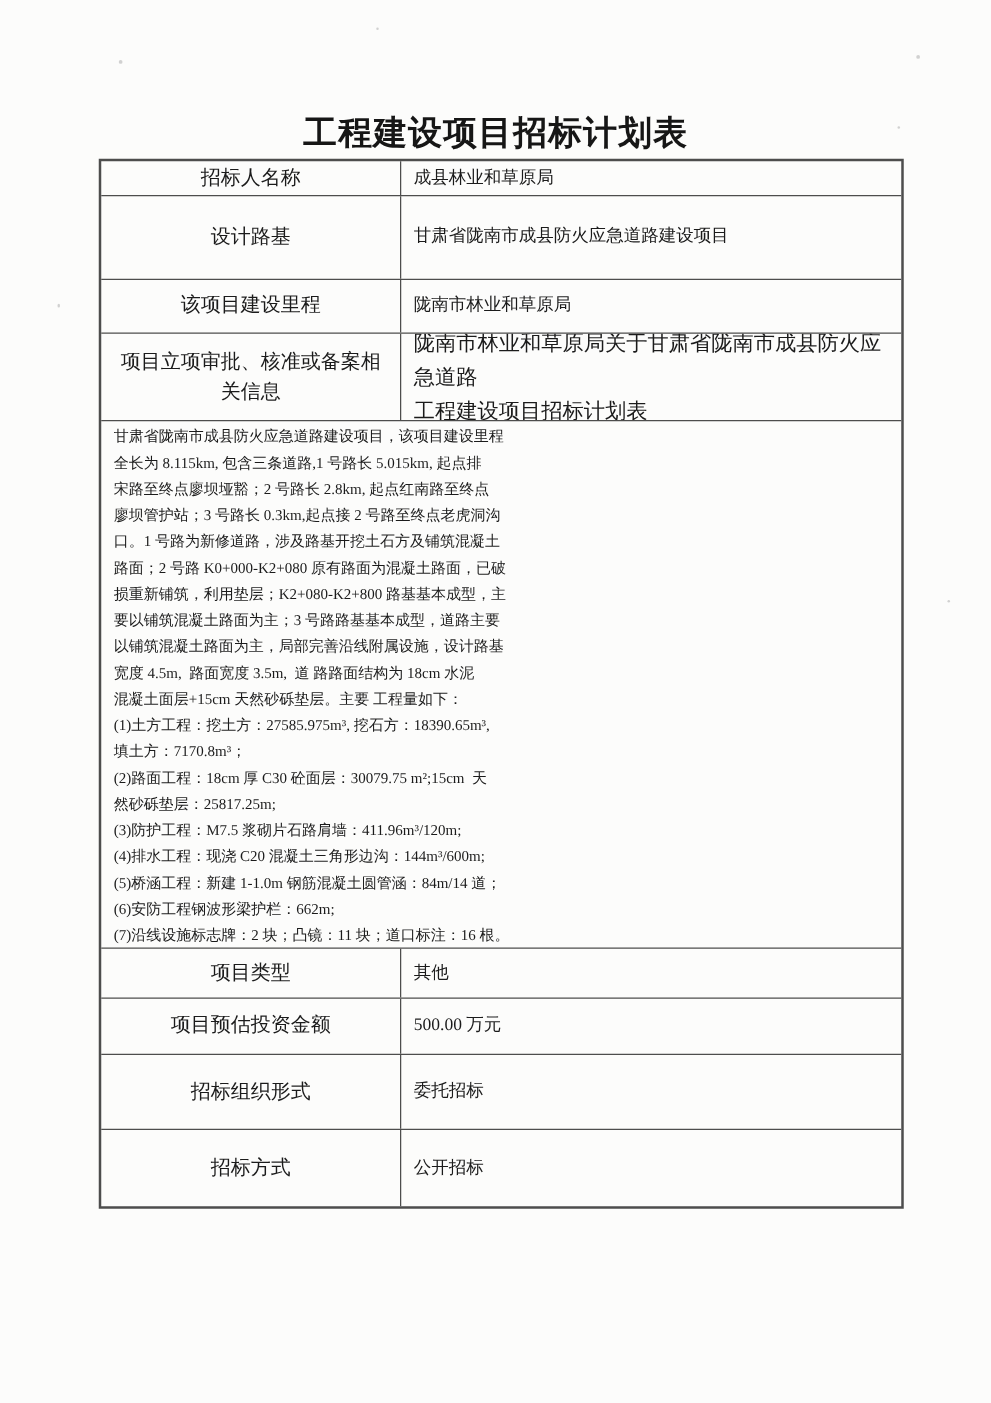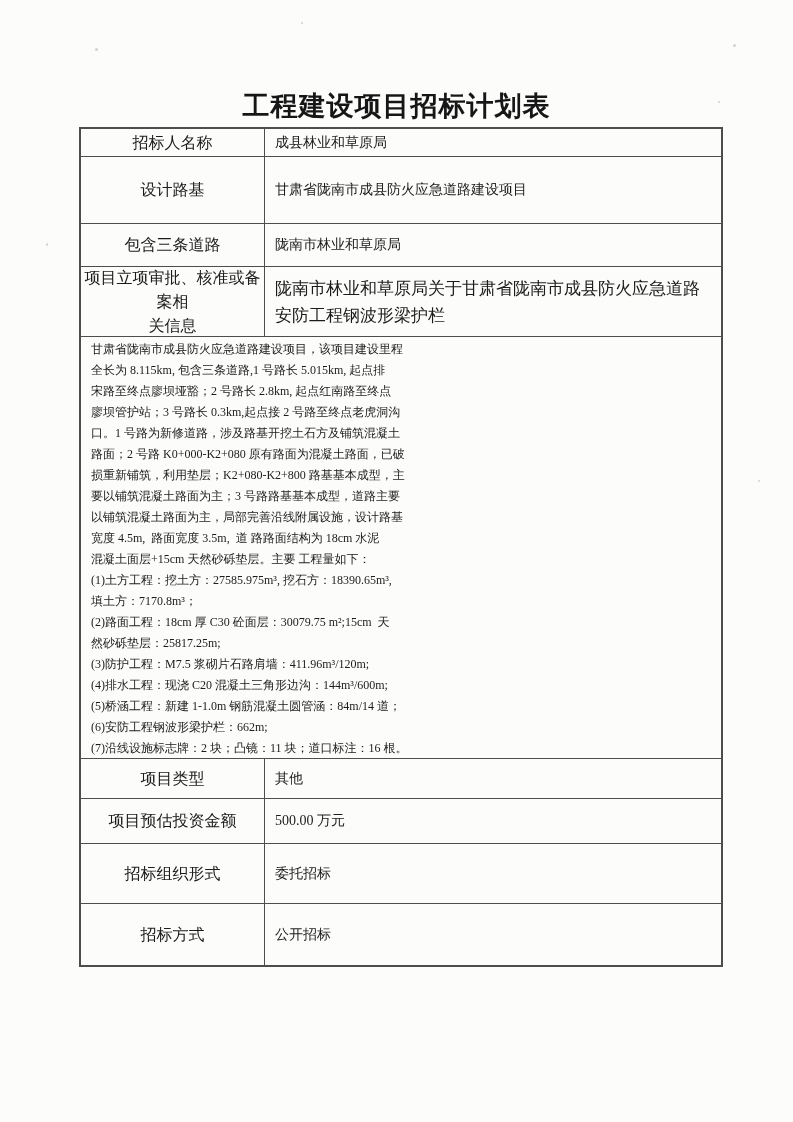--- a/index.html
+++ b/index.html
@@ -27,21 +27,21 @@
     left:79px;top:127px;
     width:640px;
     border:2px solid #4d4d4d;
     box-sizing:content-box;
     background:#fcfcfb;
   }
   .trow{display:flex;}
   .trow + .trow{border-top:1px solid #4d4d4d;}
   .cell{box-sizing:border-box;}
   .lbl{
-    width:184px;
+    width:240px;
     border-right:1px solid #4d4d4d;
     display:flex;align-items:center;justify-content:center;
     text-align:center;
     font-size:16px;line-height:24px;
     padding:0 2px;
     white-space:pre-line;
   }
   .val{
     flex:1;
     display:flex;align-items:center;
@@ -82,29 +82,29 @@
       <div class="cell lbl">招标人名称</div>
       <div class="cell val">成县林业和草原局</div>
     </div>
 
     <div class="trow r1">
       <div class="cell lbl">设计路基</div>
       <div class="cell val">甘肃省陇南市成县防火应急道路建设项目</div>
     </div>
 
     <div class="trow r2">
-      <div class="cell lbl">包含三条道路</div>
+      <div class="cell lbl">该项目建设里程</div>
       <div class="cell val">陇南市林业和草原局</div>
     </div>
 
     <div class="trow r3">
       <div class="cell lbl">项目立项审批、核准或备案相
 关信息</div>
       <div class="cell val">陇南市林业和草原局关于甘肃省陇南市成县防火应急道路
-安防工程钢波形梁护栏</div>
+工程建设项目招标计划表</div>
     </div>
 
     <div class="trow r4">
       <div class="cell val">甘肃省陇南市成县防火应急道路建设项目，该项目建设里程
 全长为 8.115km, 包含三条道路,1 号路长 5.015km, 起点排
 宋路至终点廖坝垭豁；2 号路长 2.8km, 起点红南路至终点
 廖坝管护站；3 号路长 0.3km,起点接 2 号路至终点老虎洞沟
 口。1 号路为新修道路，涉及路基开挖土石方及铺筑混凝土
 路面；2 号路 K0+000-K2+080 原有路面为混凝土路面，已破
 损重新铺筑，利用垫层；K2+080-K2+800 路基基本成型，主

